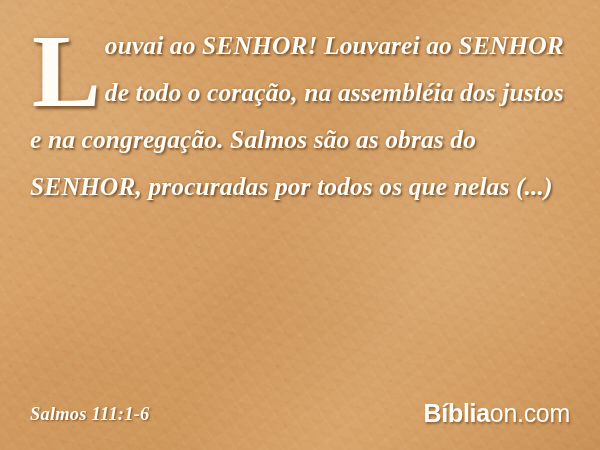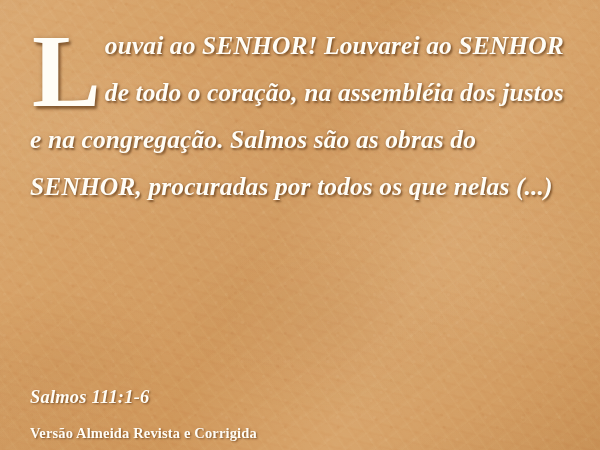--- a/index.html
+++ b/index.html
@@ -145,22 +145,22 @@
     height: 72px;
     padding: 0 30px;
     display: flex;
     align-items: center;
     justify-content: space-between;
     box-sizing: border-box;
   }
 
   .footer-left {
     display: flex;
-    flex-direction: column;
-    gap: 20px;
+    flex-direction: row;
+    gap: 4px;
   }
 
   #verse-reference {
     color: #fffdf6;
     font-style: italic;
     font-weight: bold;
     font-size: 18.5px;
     letter-spacing: 0.2px;
     line-height: 1;
     text-shadow: 1.3px 1.4px 2px rgba(72,34,4,0.55);
@@ -202,19 +202,21 @@
 
   <div class="content">
 
     <div id="verse-block">
       <span id="dropcap">L</span><span>ouvai ao SENHOR! Louvarei ao SENHOR de todo o coração, na assembléia dos justos e na congregação. Salmos são as obras do SENHOR, procuradas por todos os que nelas (...)</span>
     </div>
 
     <div id="footer">
       <div class="footer-left">
         <div id="verse-reference">Salmos 111:1-6</div>
-        <div id="bible-version">Versão Almeida Revista e Corrigida</div>
       </div>
 
+      <div id="site-logo">
+        <span class="logo-strong">Bíblia</span><span class="logo-light">on.com</span>
+      </div>
     </div>
 
   </div>
 </div>
 
 </body></html>

